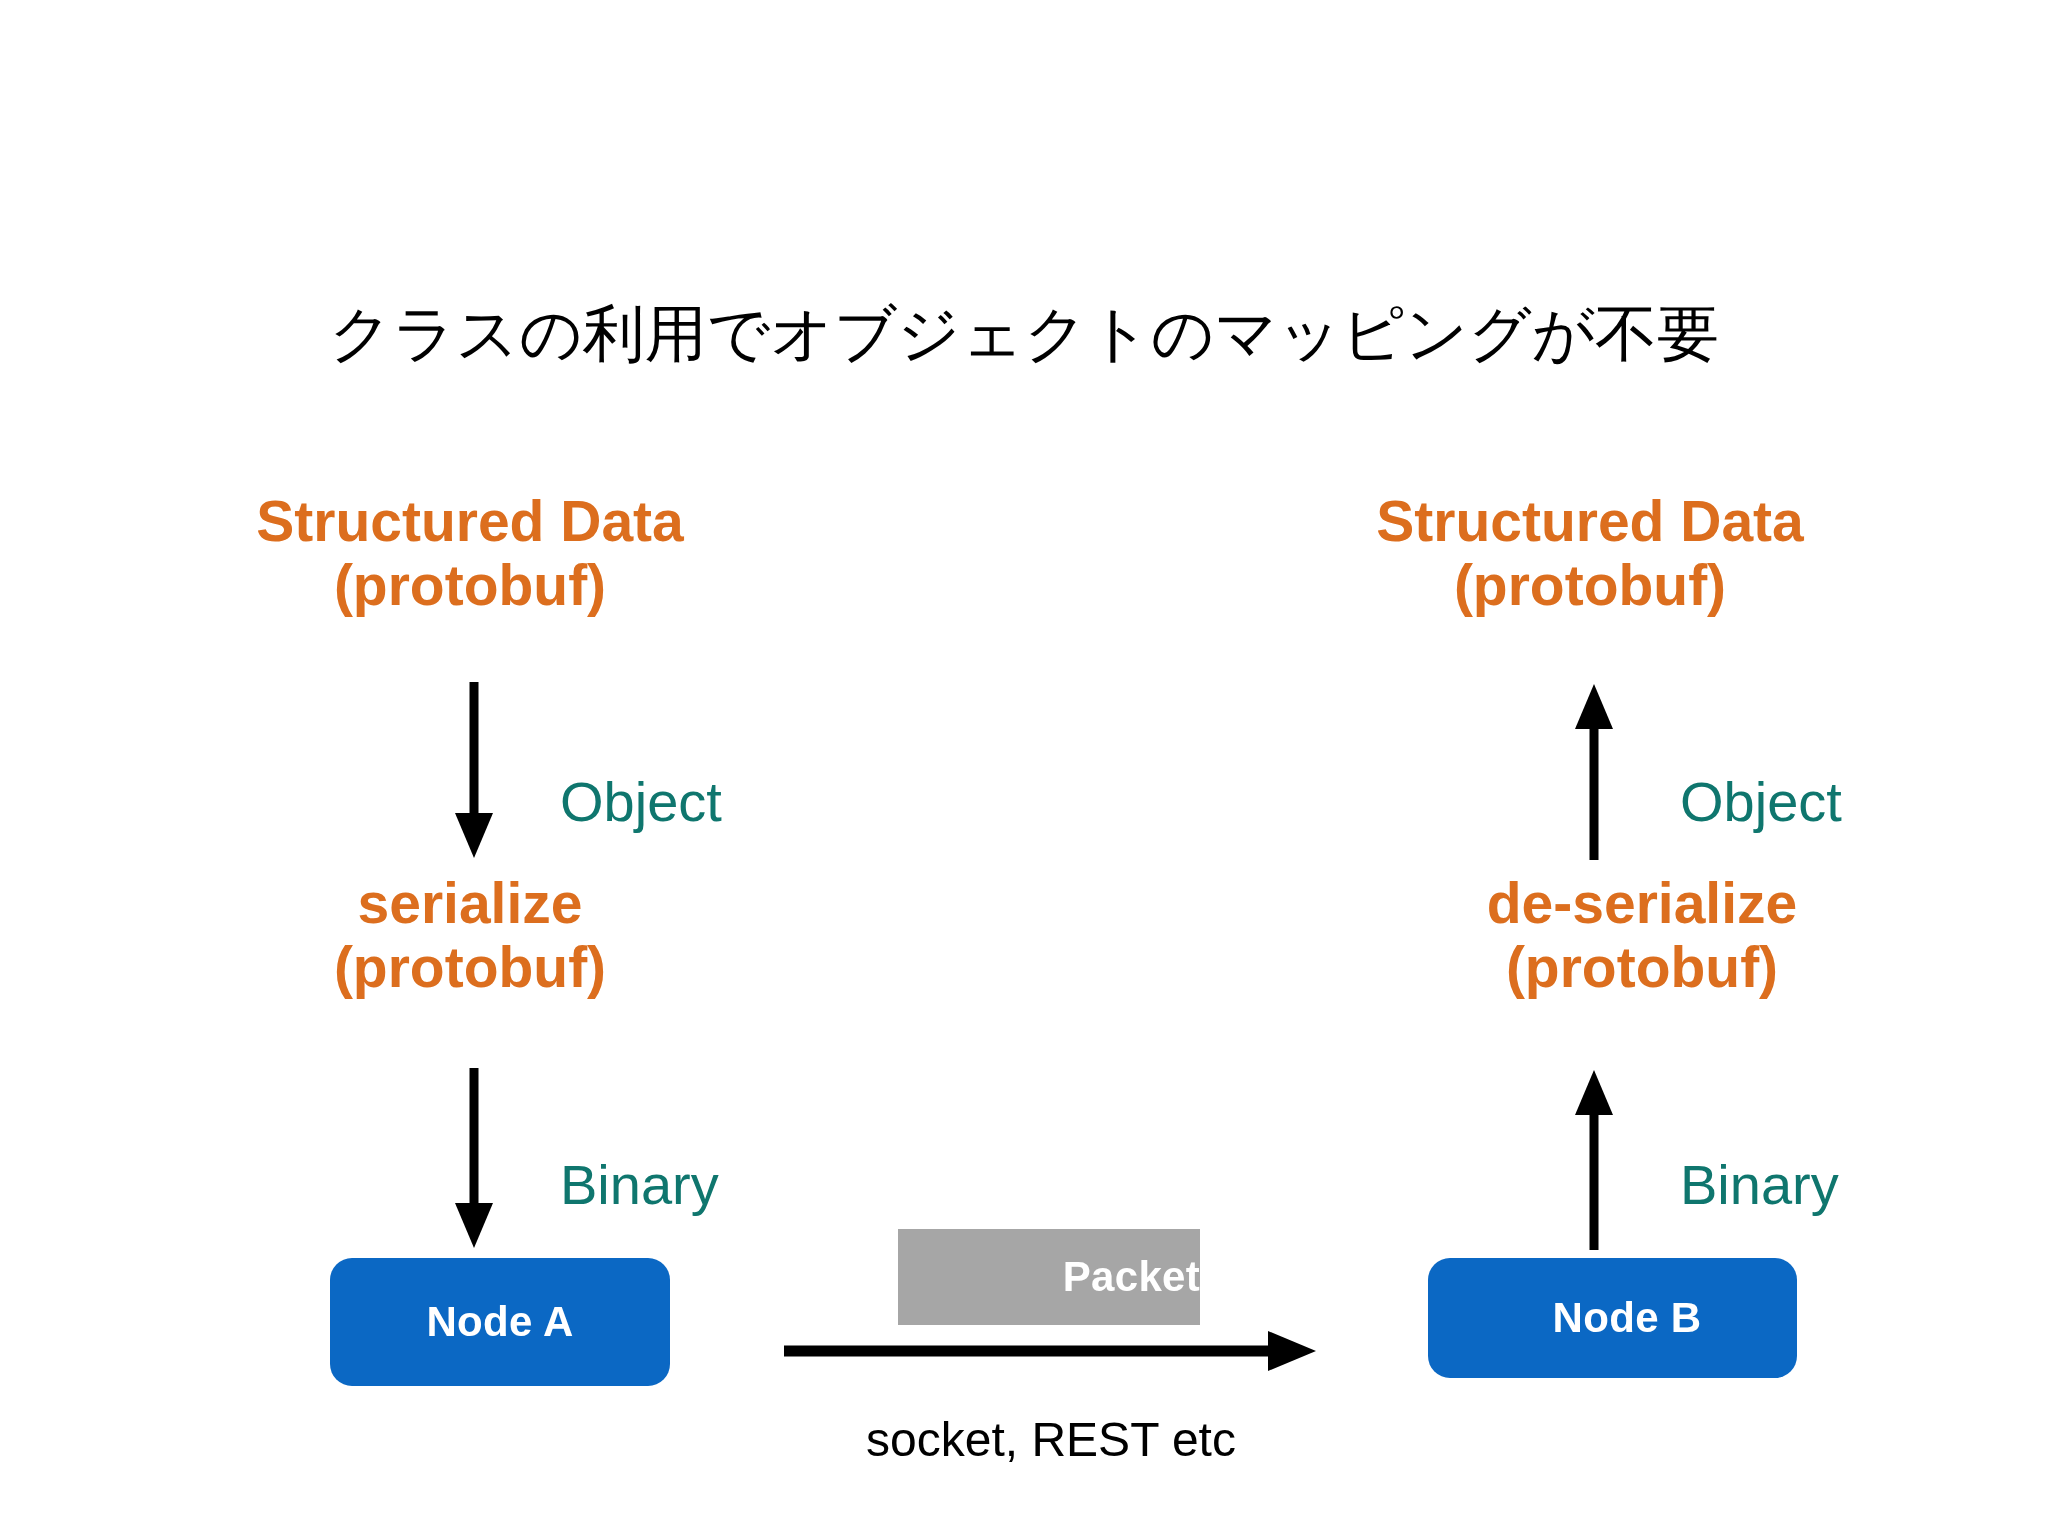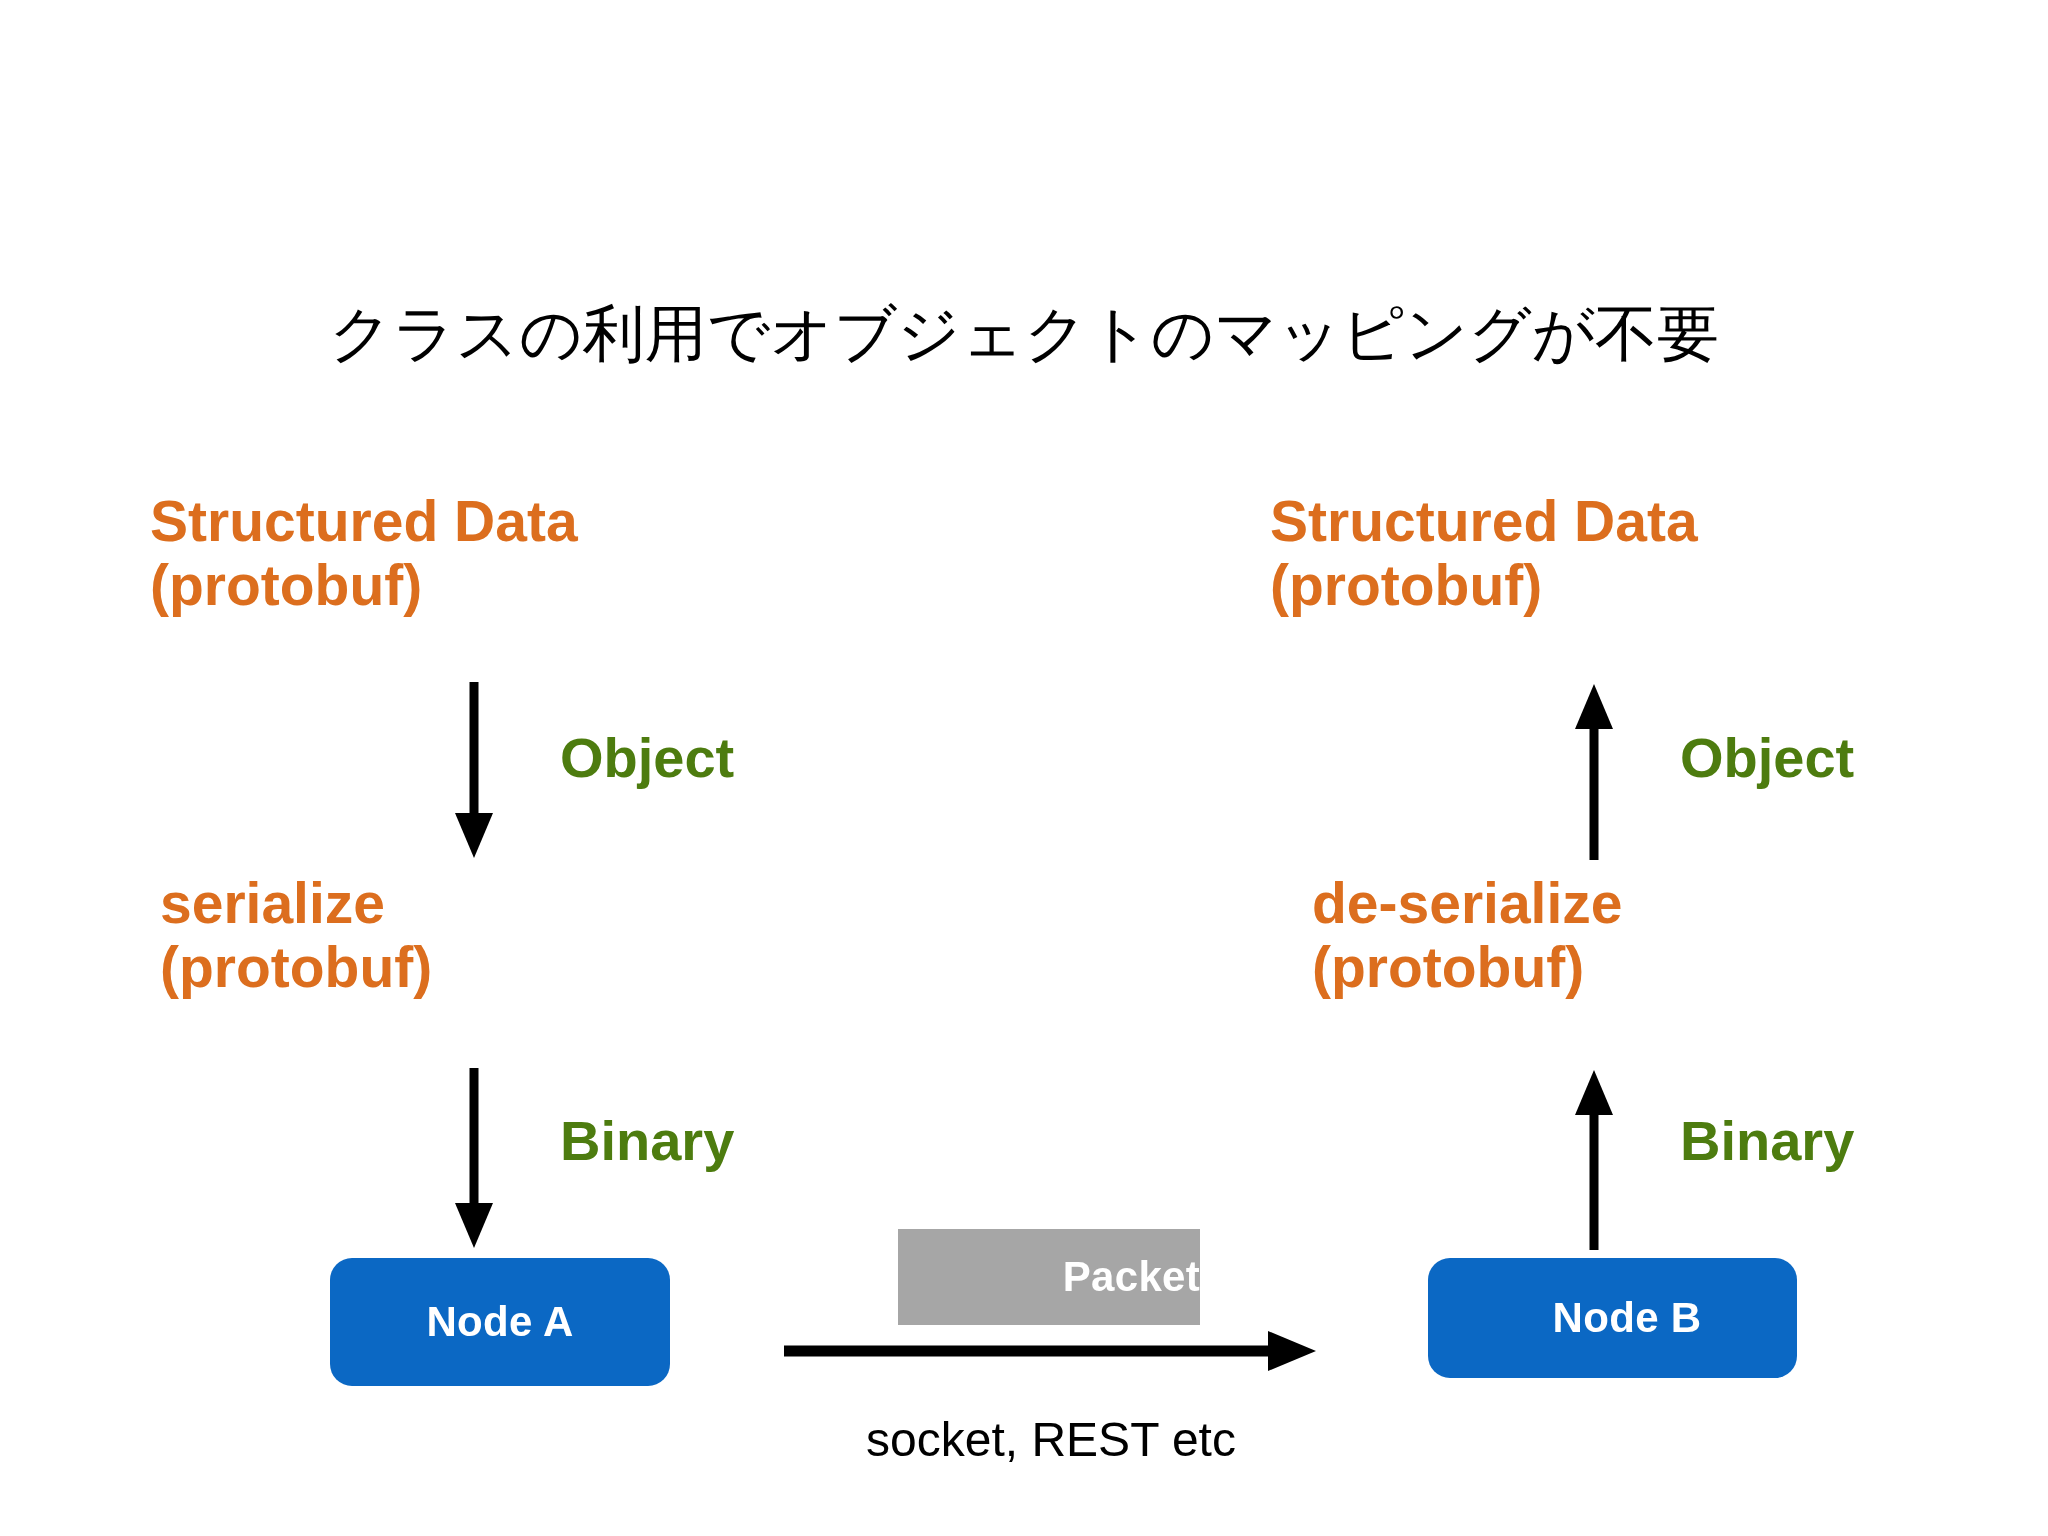--- a/index.html
+++ b/index.html
@@ -42,35 +42,36 @@
     font-size: 62px;
     font-weight: 400;
     line-height: 1.1;
     color: #000000;
     white-space: nowrap;
   }
 
   
   .orange-label {
     position: absolute;
-    text-align: left;
+    text-align: center;
     font-weight: 700;
     color: #dc6e1e;
     font-size: 57px;
     line-height: 1.12;
     white-space: pre-line;
   }
 
   
   .edge-label {
     position: absolute;
     font-size: 56px;
-    font-weight: 700;
-    color: #4d7c0f;
+    font-weight: 400;
+    color: #0f766e;
     white-space: nowrap;
+    margin-top: 44px;
   }
   .caption-label {
     position: absolute;
     font-size: 48px;
     font-weight: 400;
     color: #000000;
     white-space: nowrap;
     text-align: center;
   }
 

